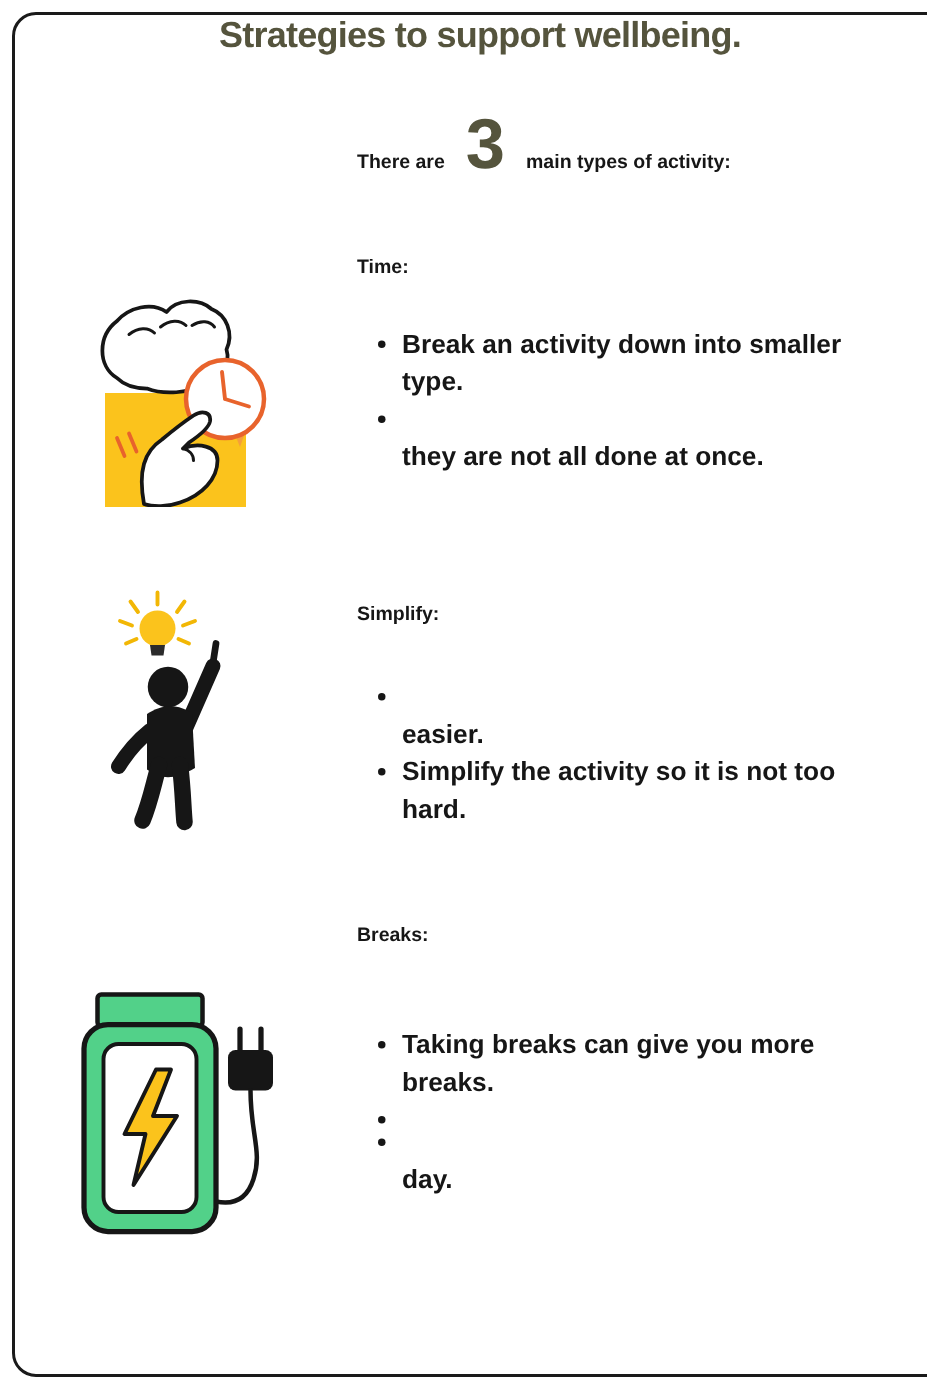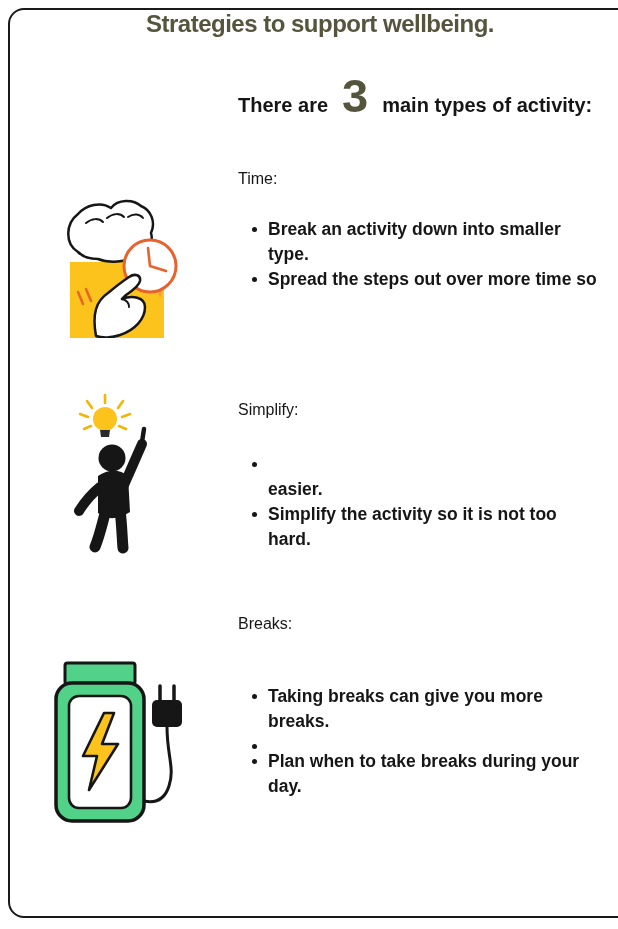--- a/index.html
+++ b/index.html
@@ -24,26 +24,26 @@
     text-align: center;
     font-size: 24px; font-weight: 700;
     letter-spacing: -0.5px;
     color: #55543d;
   }
   .subtitle {
     position: absolute; top: 70px; left: 238px;
     display: flex; align-items: baseline; gap: 14px;
     white-space: nowrap;
   }
-  .sub-small { font-size: 20px; font-weight: 700; color: #161616; line-height: 22px; }
+  .sub-small { font-size: 13px; font-weight: 700; color: #161616; line-height: 22px; }
   .sub-num { font-size: 47px; font-weight: 700; color: #55543d; line-height: 52px; }
 
   .heading {
     position: absolute; left: 238px; margin: 0;
-    font-size: 16px; font-weight: 400; color: #161616;
+    font-size: 13px; font-weight: 700; color: #161616;
   }
   .h-time { top: 170px; }
   .h-simplify { top: 401px; }
   .h-breaks { top: 615px; }
 
   .bullets {
     position: absolute; left: 252px;
     margin: 0; padding: 0; list-style: none;
     width: 400px;
   }
@@ -97,21 +97,21 @@
 
   <h2 class="heading h-time">Time:</h2>
 
   <ul class="bullets b-time">
     <li>
       <span class="dot"></span>
       <span class="btext"><span>Break an activity down into smaller</span><br><span>type.</span></span>
     </li>
     <li>
       <span class="dot"></span>
-      <span class="btext"><span>Spread the steps out over more time so</span><br></span>
+      <span class="btext"><br><span>they are not all done at once.</span></span>
     </li>
   </ul>
 
   <svg class="icon icon-person" width="118" height="170" viewBox="0 0 118 170" aria-hidden="true">
     <g>
       <path d="M47,3 L47,11 M29,9 L34,16 M65,9 L60,16 M22,22 L30,25 M72,22 L64,25 M26,37 L33,34 M68,37 L61,34" stroke="#f2b705" stroke-width="2.6" stroke-linecap="round" fill="none"></path>
       <circle cx="47" cy="27" r="12" fill="#fbc31c"></circle>
       <path d="M42,38 L52,38 L51,45 L43,45 Z" fill="#2b2b2b"></path>
     </g>
     <g>
@@ -153,17 +153,17 @@
   <ul class="bullets b-breaks">
     <li>
       <span class="dot"></span>
       <span class="btext"><span>Taking breaks can give you more</span><br><span>breaks.</span></span>
     </li>
     <li>
       <span class="dot"></span>
     </li>
     <li>
       <span class="dot"></span>
-      <span class="btext"><span>Plan when to take breaks during your</span><br><span>day.</span></span>
+      <span class="btext"><br><span>day.</span></span>
     </li>
   </ul>
 
 </div>
 
 </body></html>

